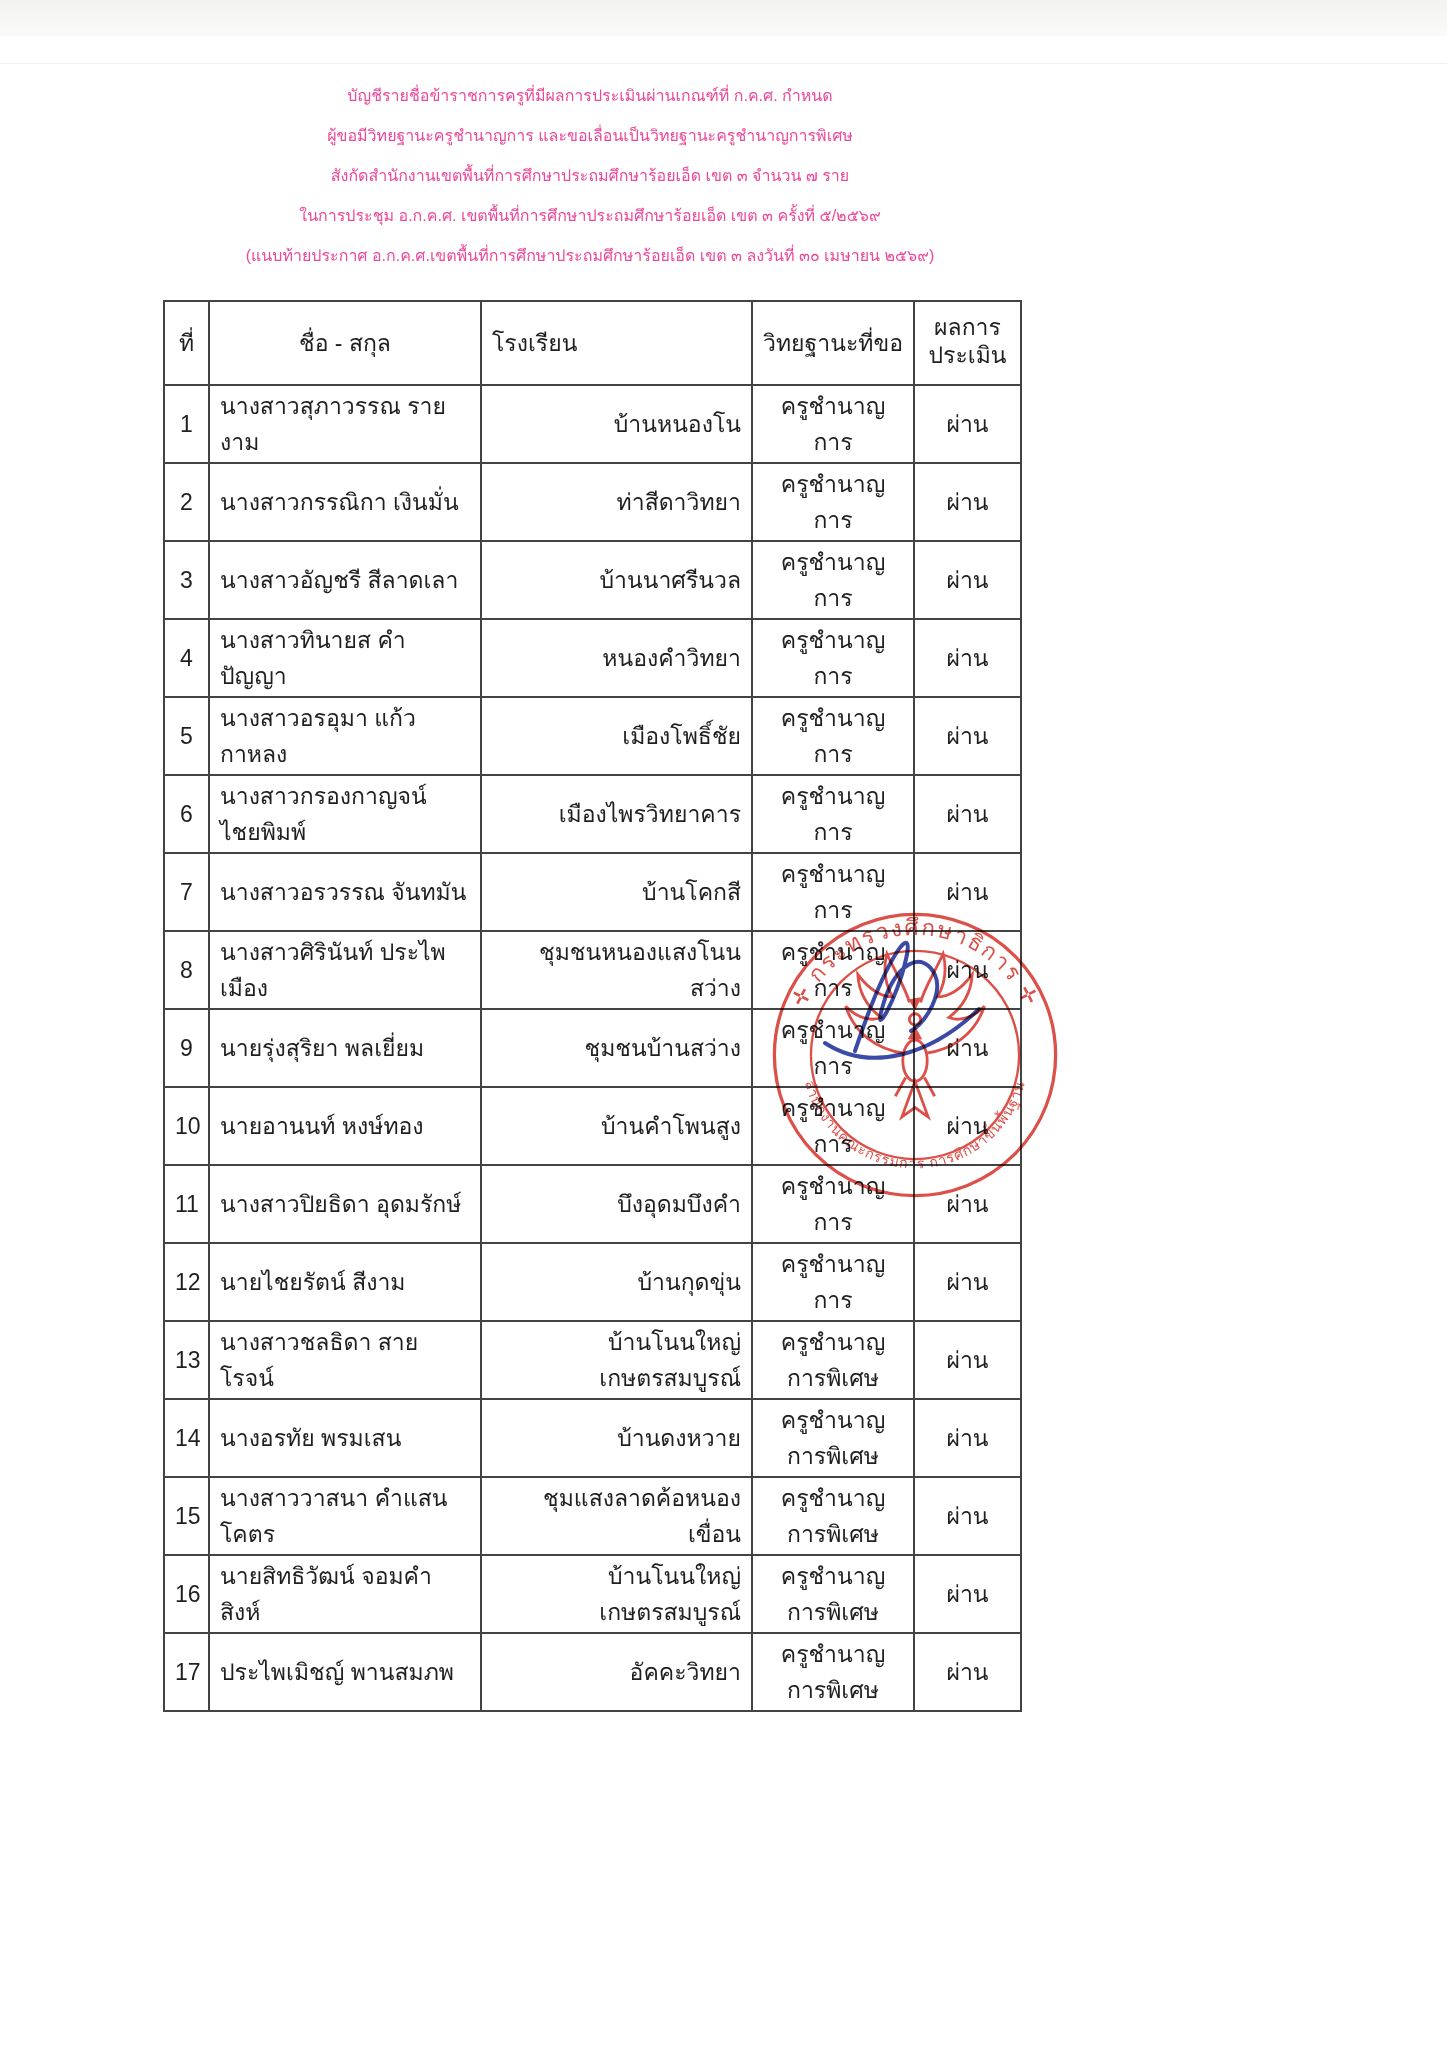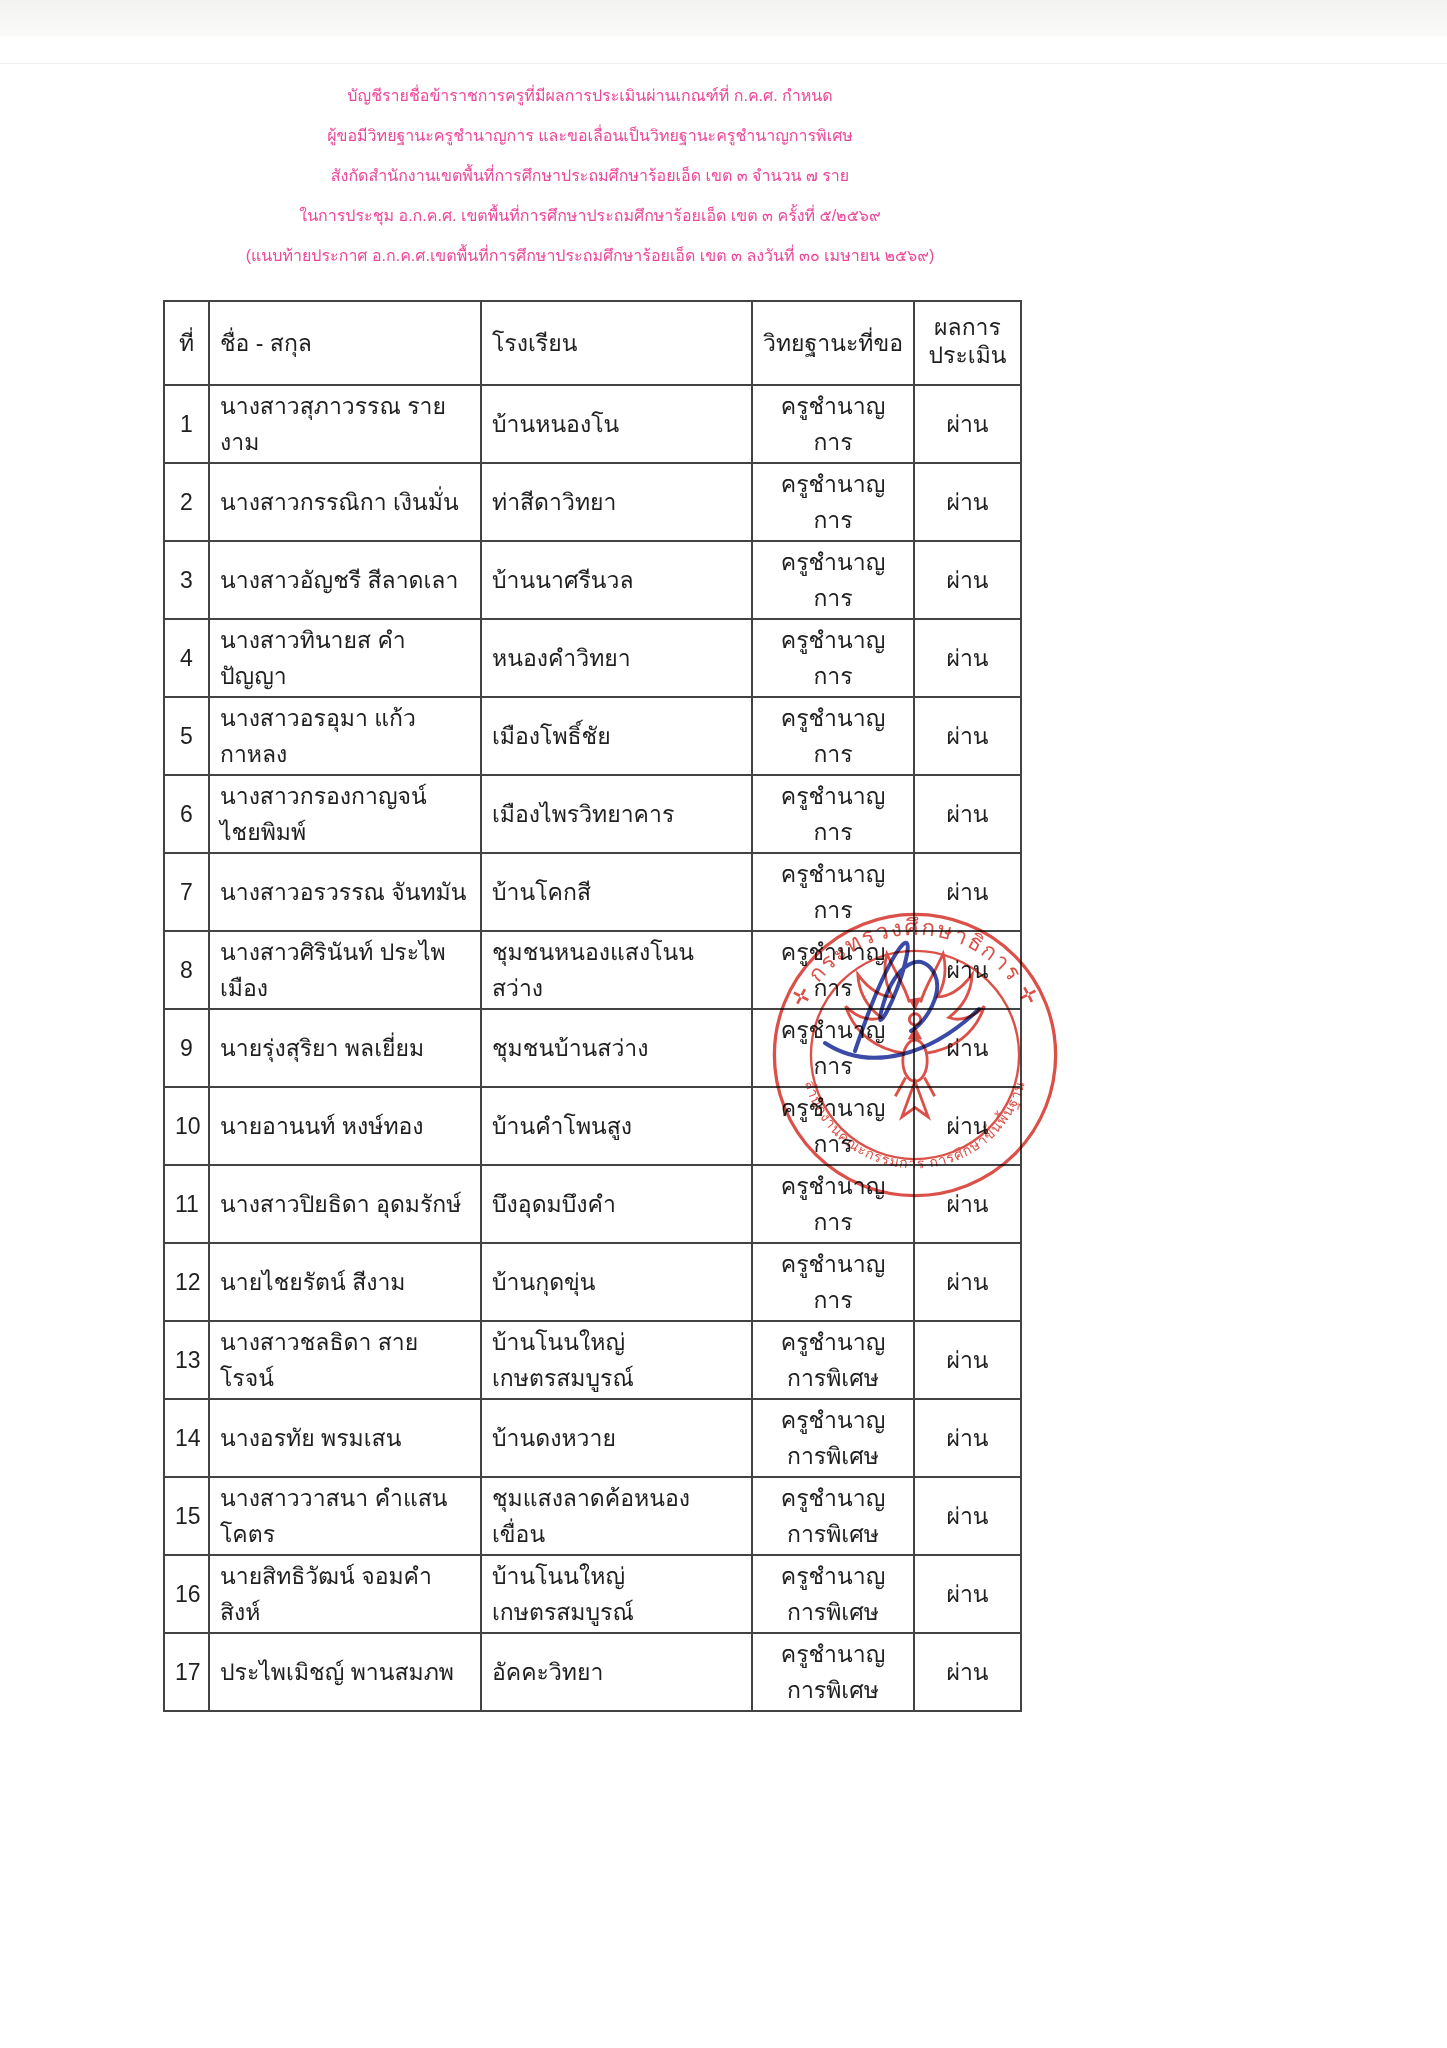--- a/index.html
+++ b/index.html
@@ -38,21 +38,21 @@
     font-size:23px; font-weight:normal;
     color:#1f1f1f;
     padding:2px 10px;
     vertical-align:middle;
     overflow:hidden;
   }
   .doc-table thead th { height:84px; text-align:center; }
   .doc-table tbody td { height:53px; }
   .col-no     { width:45px;  text-align:center; }
   .col-name   { width:272px; text-align:left; padding-left:14px; }
-  .col-school { width:271px; text-align:left; padding-left:14px; }
+  .col-school { width:271px; text-align:right; padding-left:14px; }
   .col-rank   { width:162px; text-align:center; padding-left:4px; padding-right:4px; }
   .col-result { width:107px; text-align:center;font-family:Liberation Mono, monospace; }
   th.col-result { line-height:28px; }
   .stamp {
     position:absolute; left:765px; top:905px;
     width:300px; height:300px;
     opacity:0.88; mix-blend-mode:multiply;
     pointer-events:none;
   }
   .signature {
@@ -82,21 +82,21 @@
     <colgroup>
       <col style="width:45px">
         <col style="width:272px">
         <col style="width:271px">
         <col style="width:162px">
         <col style="width:107px">
     </colgroup>
     <thead>
       <tr>
         <th class="col-no">ที่</th>
-        <th class="col-name" style="text-align:left">ชื่อ - สกุล</th>
+        <th class="col-name" style="text-align:center">ชื่อ - สกุล</th>
         <th class="col-school" style="text-align:left">โรงเรียน</th>
         <th class="col-rank">วิทยฐานะที่ขอ</th>
         <th class="col-result">ผลการ ประเมิน</th>
       </tr>
     </thead>
     <tbody id="table-body">
     <tr>
       <td class="col-no">1</td>
       <td class="col-name">นางสาวสุภาวรรณ รายงาม</td>
       <td class="col-school">บ้านหนองโน</td>

